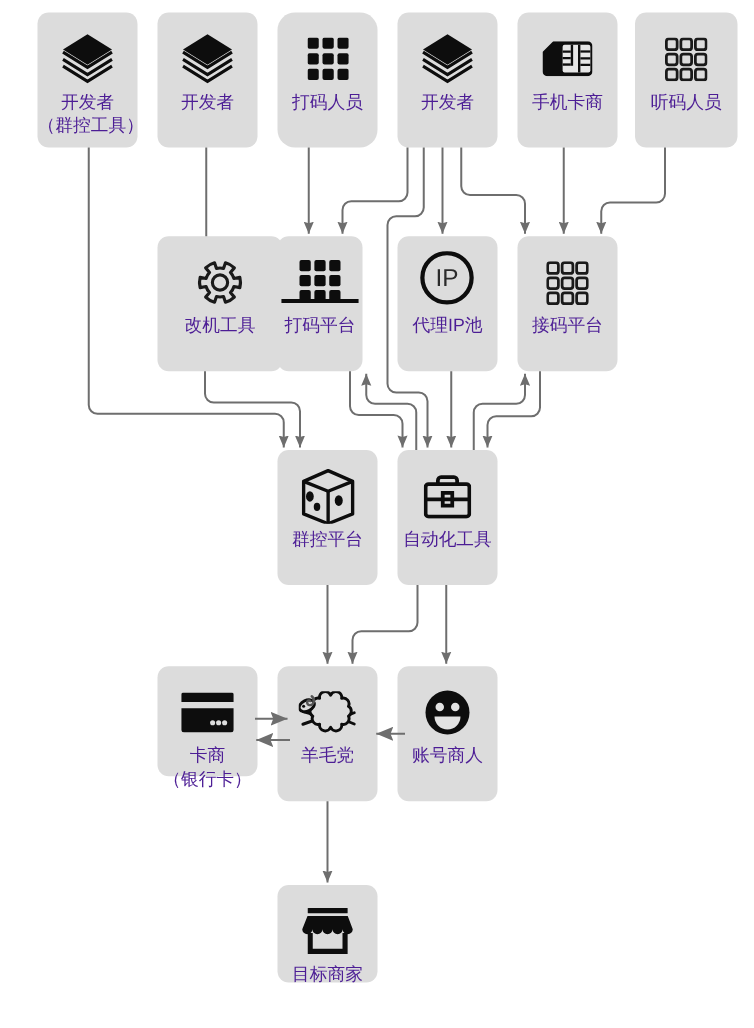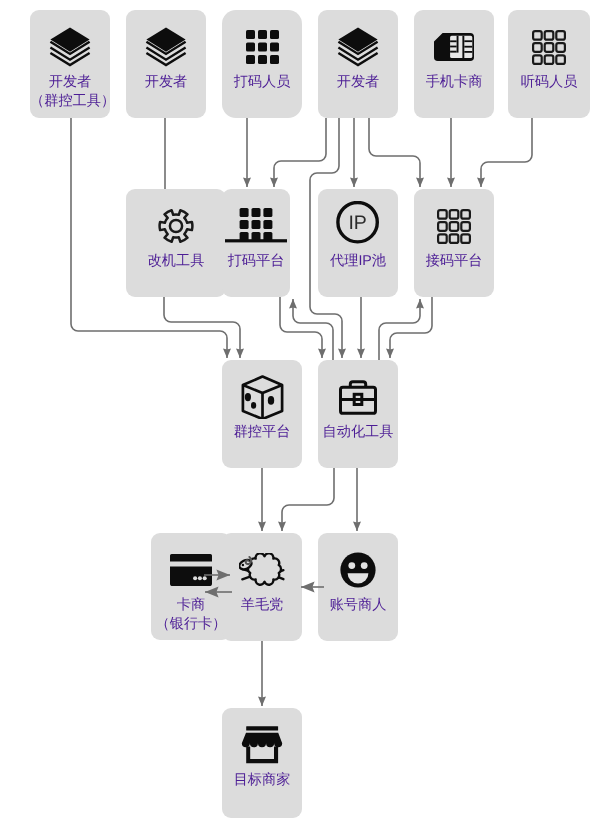--- a/index.html
+++ b/index.html
@@ -250,21 +250,21 @@
 <rect x="1.5" y="7.2" width="35" height="26.1" rx="2.4"></rect>
 <path d="M1.5 19.4 H36.5"></path>
 <rect x="15.2" y="14.3" width="7.6" height="10.2"></rect>
 </g>
         </svg>
       </div>
   <div class="node-label">
     <div>自动化工具</div>
   </div>
 </div>
-<div class="node two-line" style="left:126px;top:533px;width:80px;height:107px;margin-left:25px;">
+<div class="node two-line" style="left:126px;top:533px;width:80px;height:88px;">
   <div class="node-icon">
         <svg viewBox="0 0 42 32" width="42" height="32">
 <g fill="#0d0d0d">
 <path d="M0 1.6 A1.6 1.6 0 0 1 1.6 0 H40.4 A1.6 1.6 0 0 1 42 1.6 V7.6 H0 Z"></path>
 <path d="M0 12.6 H42 V29.4 A2.6 2.6 0 0 1 39.4 32 H2.6 A2.6 2.6 0 0 1 0 29.4 Z"></path>
 </g>
 <g fill="#dcdcdc">
 <circle cx="25.1" cy="24.2" r="2.05"></circle>
 <circle cx="29.9" cy="24.2" r="2.05"></circle>
 <circle cx="34.7" cy="24.2" r="2.05"></circle>
@@ -299,21 +299,21 @@
 <circle cx="18" cy="18" r="17.6" fill="#0d0d0d"></circle>
 <circle cx="11.8" cy="13.6" r="3.4" fill="#e2e2e2"></circle>
 <circle cx="24.2" cy="13.6" r="3.4" fill="#e2e2e2"></circle>
 <path d="M7.6 21.2 H28.4 A10.4 10.4 0 0 1 7.6 21.2 Z" fill="#e2e2e2"></path>
 </svg>
       </div>
   <div class="node-label">
     <div>账号商人</div>
   </div>
 </div>
-<div class="node" style="left:222px;top:708px;width:80px;height:110px;">
+<div class="node" style="left:222px;top:708px;width:80px;height:78px;">
   <div class="node-icon">
         <svg viewBox="0 0 42 38" width="42" height="38">
 <g fill="#0d0d0d">
 <rect x="5.2" y="0.3" width="31.9" height="4.3" rx="0.5"></rect>
 <path d="M5.0 6.8 H37.2 L41.2 17.3 A4.04 4.04 0 0 1 33.12 17.3 A4.04 4.04 0 0 1 25.04 17.3 A4.04 4.04 0 0 1 16.96 17.3 A4.04 4.04 0 0 1 8.88 17.3 A4.04 4.04 0 0 1 0.80 17.3 Z"></path>
 <path d="M5.2 20.4 h4.0 v12.6 h23.8 v-12.6 h4.1 v16.8 h-31.9 Z"></path>
 </g>
         </svg>
       </div>
   <div class="node-label">

